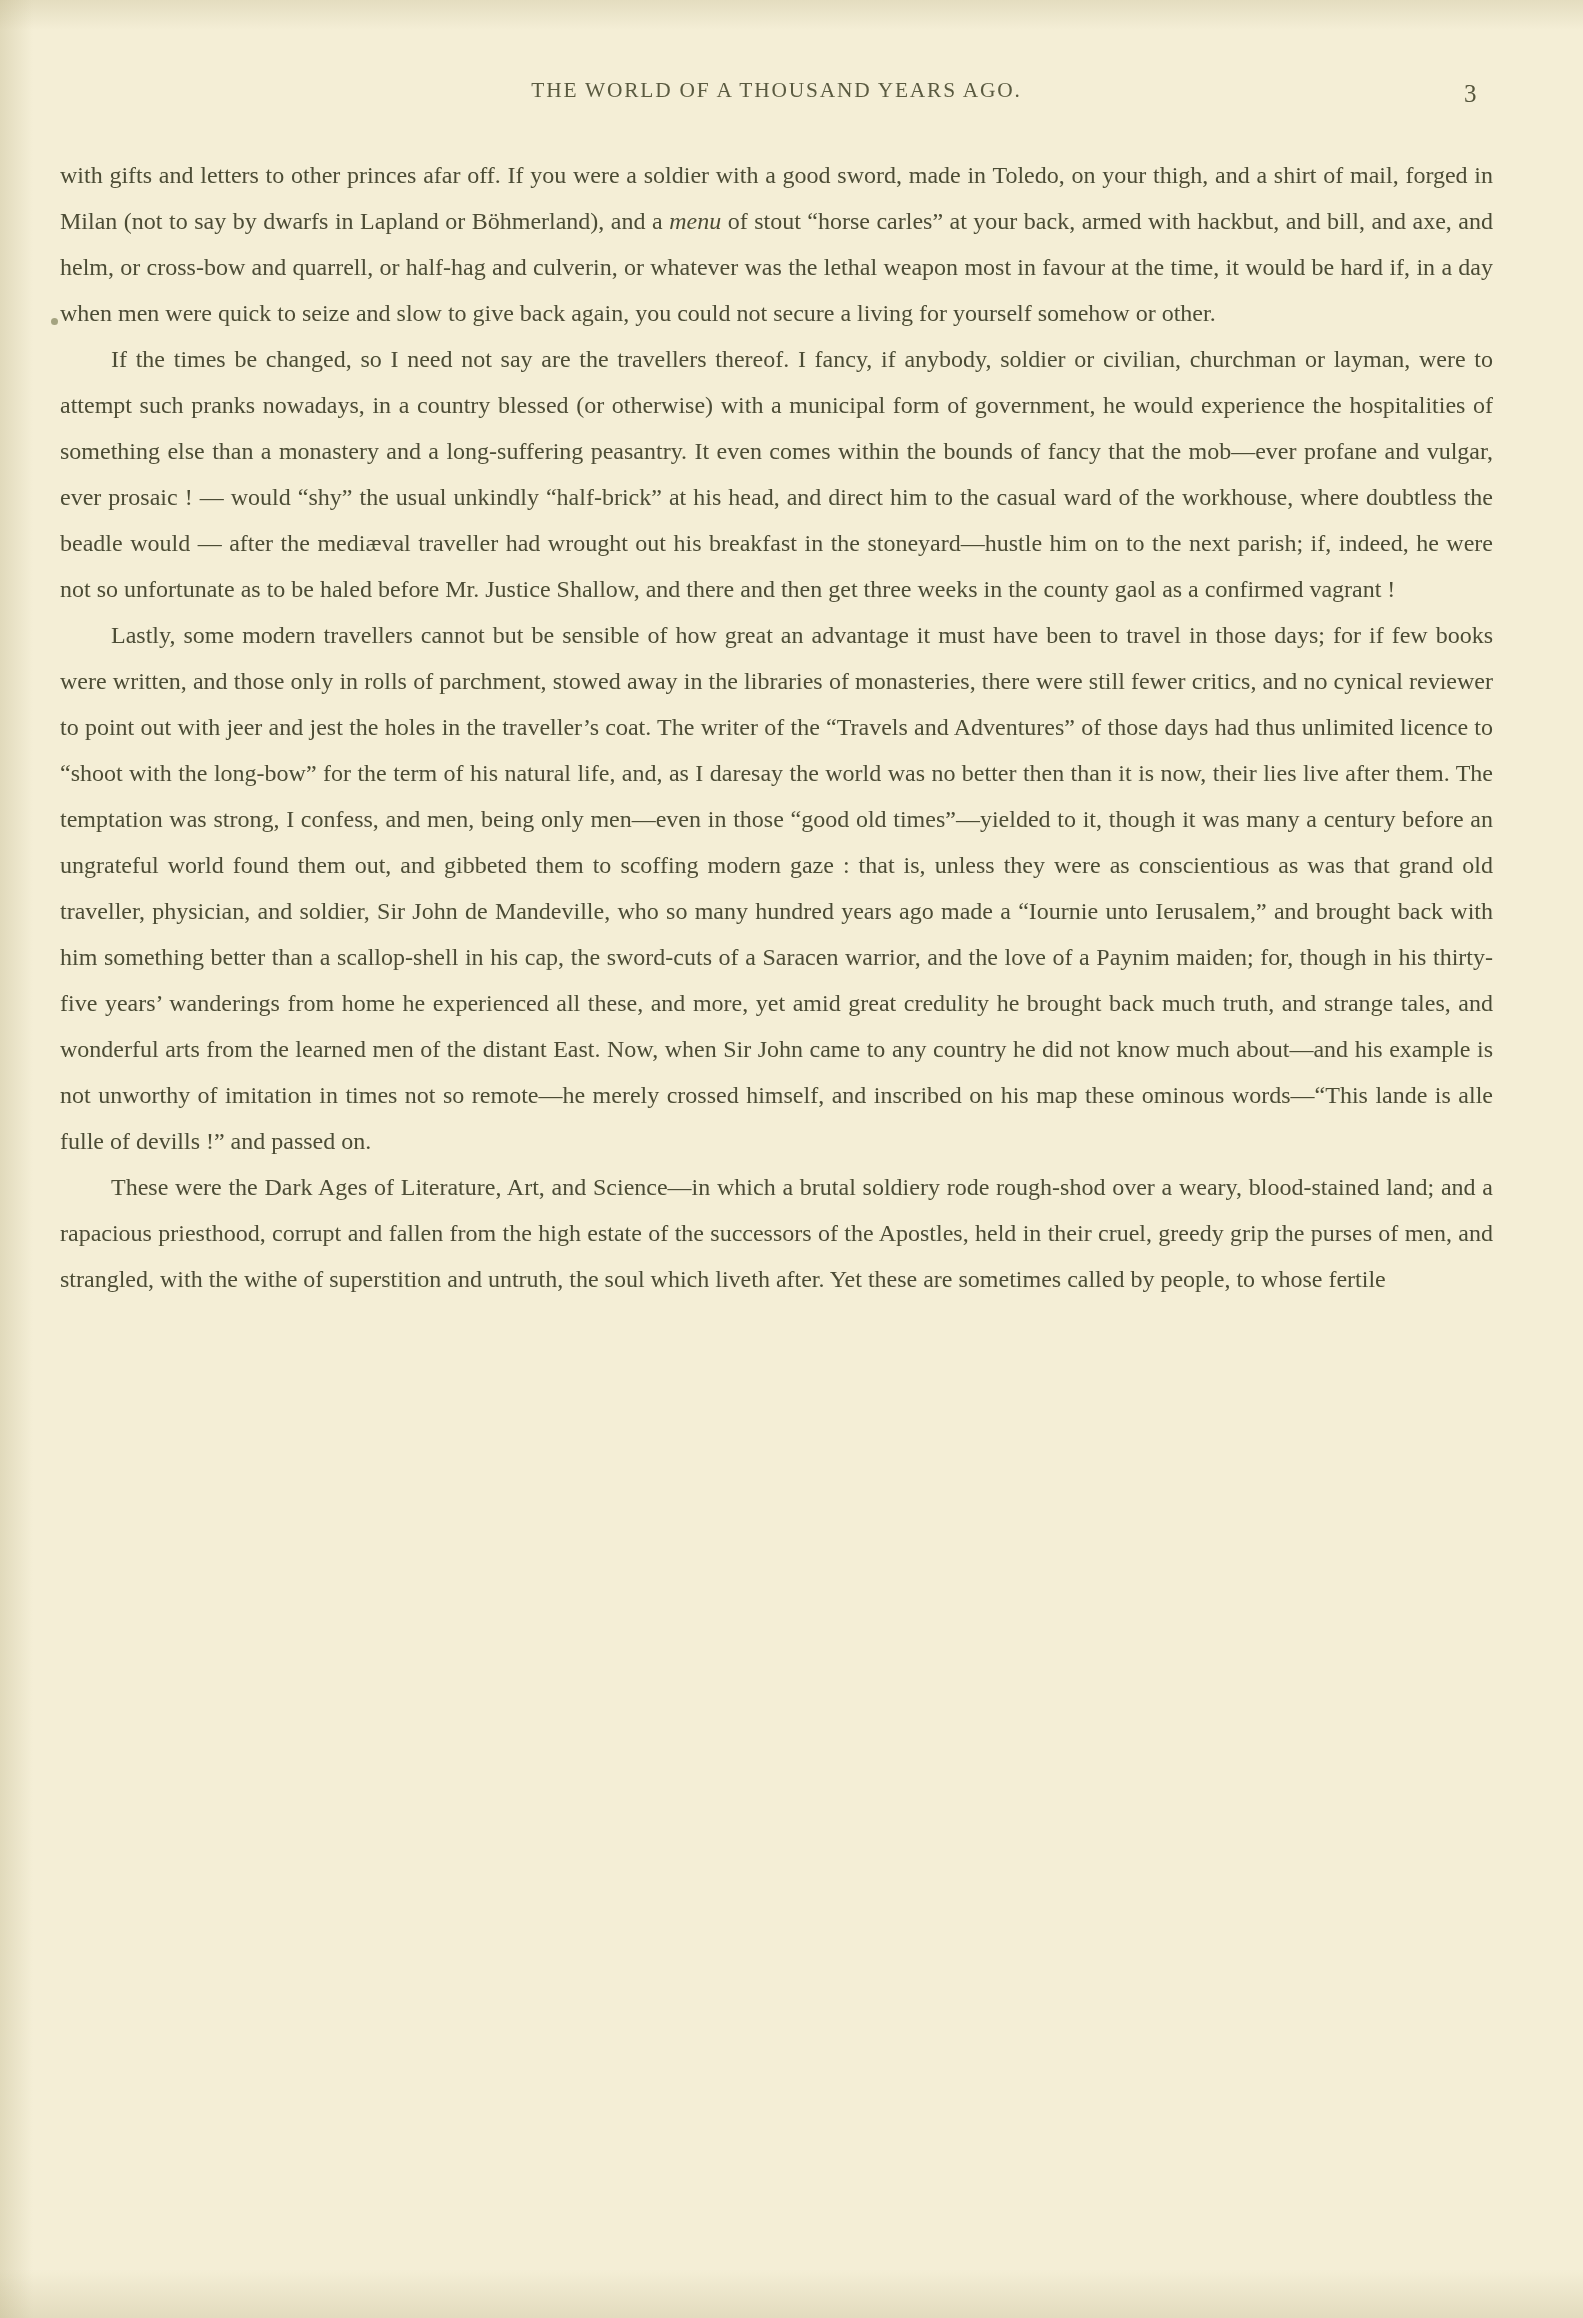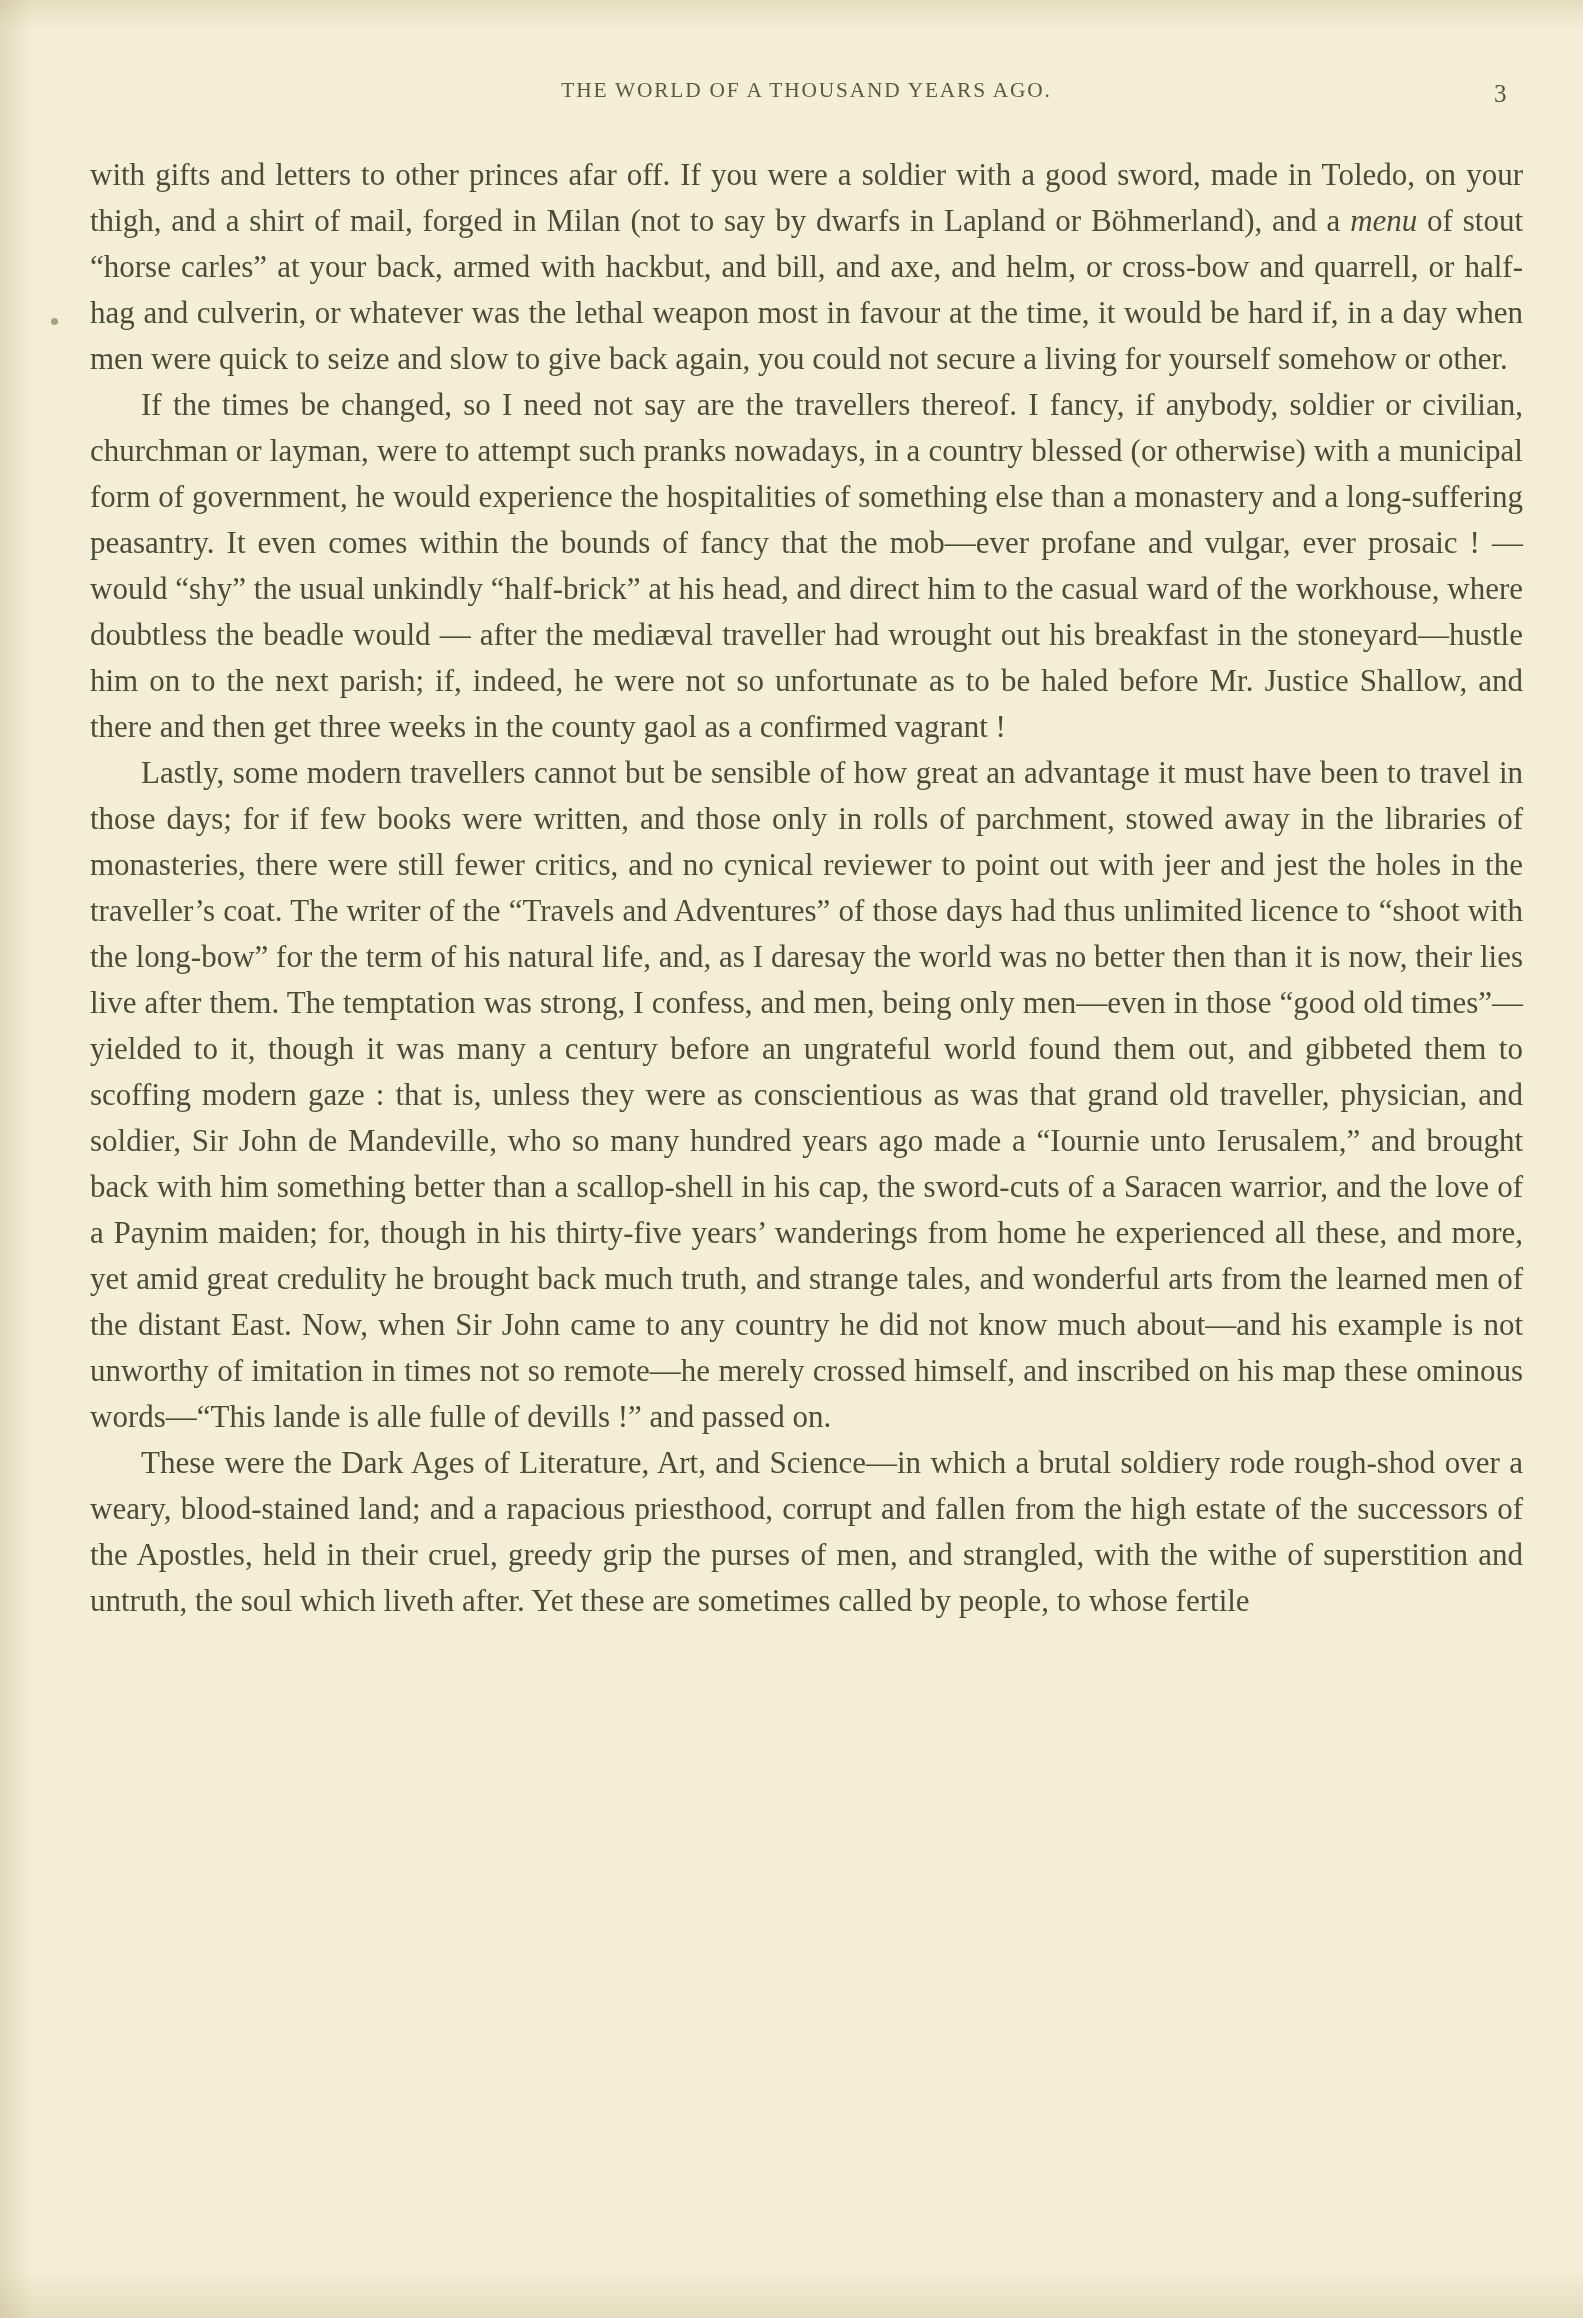--- a/index.html
+++ b/index.html
@@ -12,21 +12,21 @@
     width: 1583px;
     height: 2319px;
     background: #f4eed6;
     box-sizing: border-box;
     font-family: "Liberation Serif", serif;
     color: #4a4a33;
     overflow: hidden;
   }
   .page-inner {
     position: absolute;
-    left: 90px;
+    left: 60px;
     top: 78px;
     width: 1433px;
   }
   .running-head {
     display: flex;
     align-items: baseline;
     justify-content: center;
     position: relative;
     height: 49px;
     margin-bottom: 25px;
@@ -41,21 +41,21 @@
   }
   .running-head .folio {
     position: absolute;
     right: 16.5px;
     top: 1.6px;
     font-size: 25px;
     color: #55553c;
   }
   .body-text {
     width: 1433px;
-    font-size: 31px;
+    font-size: 24px;
     line-height: 46px;
     text-align: justify;
     text-justify: inter-word;
     color: #4c4c35;
   }
   .body-text p {
     margin: 0;
     text-indent: 51px;
   }
   .body-text p.noindent {

